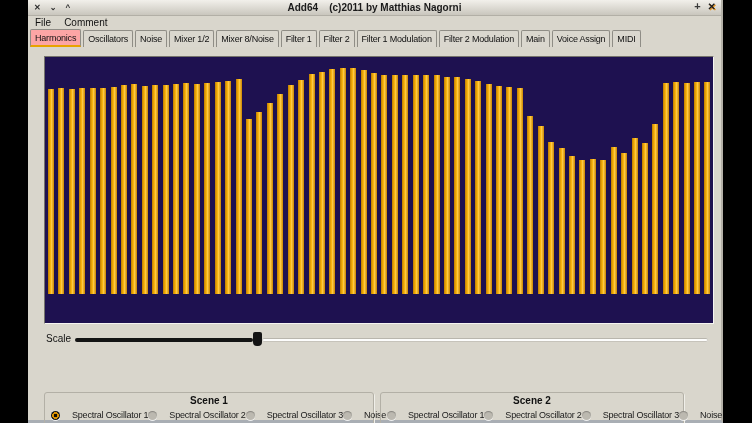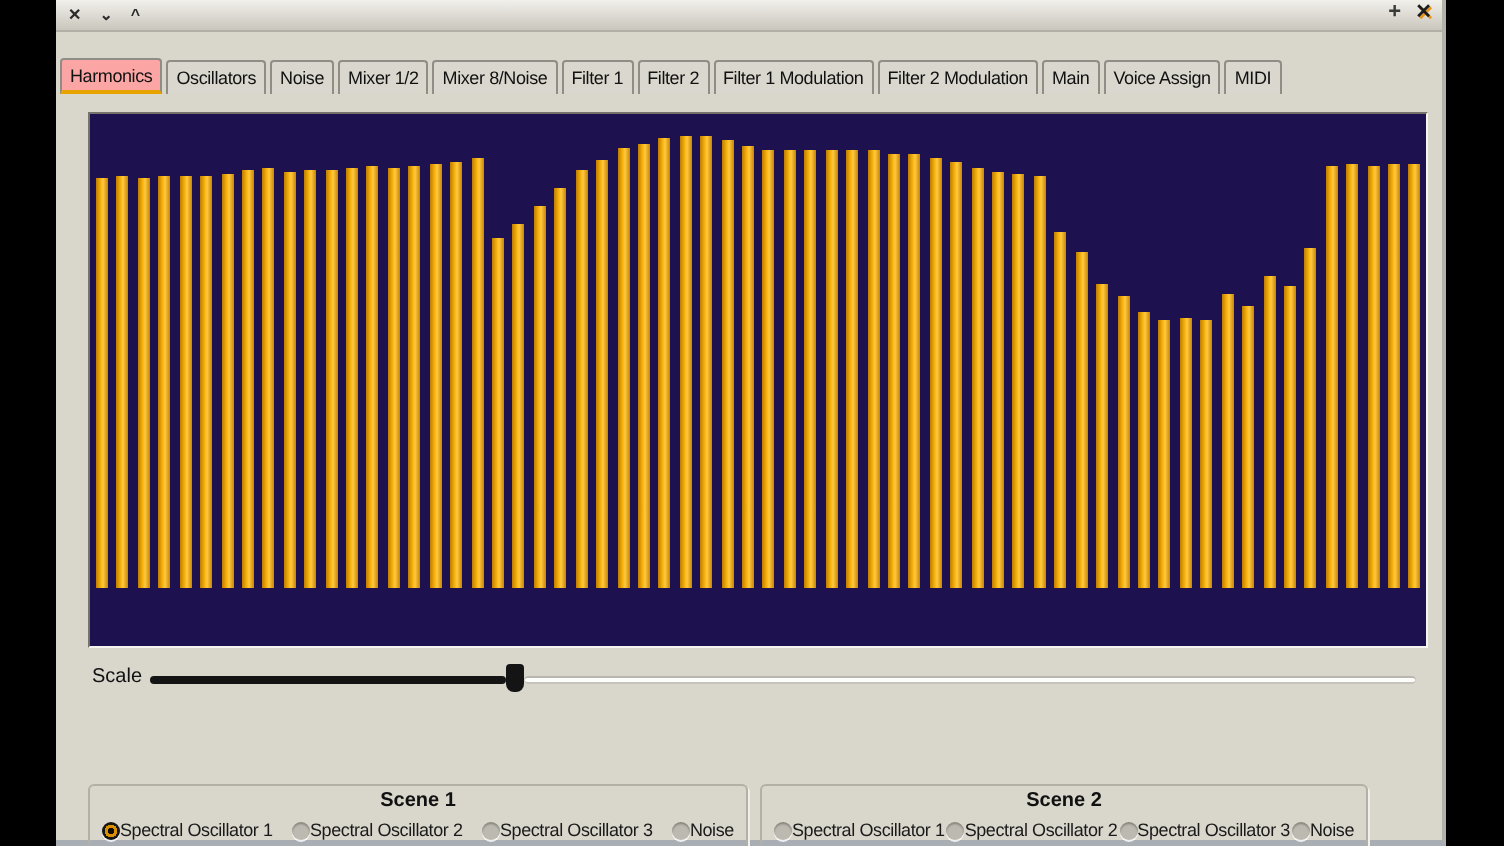--- a/index.html
+++ b/index.html
@@ -67,21 +67,21 @@
   
   .scene-box{
     position:absolute;top:392px;height:40px;box-sizing:border-box;
     border:1px solid #b3b0a6;border-radius:3px;
     box-shadow:1px 1px 0 #f0efe9;
   }
   .scene-1{left:16px;width:330px;}
   .scene-2{left:352px;width:304px;}
   .scene-title{font-size:10px;font-weight:bold;text-align:center;color:#111;margin-top:2px;}
   .radio-row{display:flex;justify-content:space-between;align-items:center;padding:4px 6px 0 6px;}
-  .radio-item{display:flex;align-items:center;gap:0;}
+  .radio-item{display:flex;align-items:center;gap:12px;}
   .radio-dot{
     width:9px;height:9px;border-radius:50%;background:#bcb9b0;flex:none;
     box-shadow:inset 0 1px 1px rgba(0,0,0,0.28), 0 1px 0 rgba(255,255,255,0.8);
   }
   .radio-dot.on{
     background:radial-gradient(circle at 50% 50%, #120d00 0 1.5px, #d88f00 1.5px 3.2px, #161616 3.2px);
     box-shadow:0 1px 0 rgba(255,255,255,0.8);
   }
   .radio-label{font-size:9px;letter-spacing:-0.2px;color:#1a1a1a;white-space:nowrap;}
 </style>
@@ -89,26 +89,31 @@
 <body>
 
 <div class="window">
 
   <div class="titlebar">
     <div class="tb-left">
       <span class="tb-btn">✕</span>
       <span class="tb-btn">⌄</span>
       <span class="tb-btn">^</span>
     </div>
+    <span class="tb-title">Add64    (c)2011 by Matthias Nagorni</span>
     <div class="tb-right">
       <span class="tb-plus">+</span>
       <span class="tb-close">✕</span>
     </div>
   </div>
 
+  <div class="menubar">
+    <span>File</span>
+    <span>Comment</span>
+  </div>
 
   <div class="tabrow tabrow1">
       <div class="tab active">Harmonics</div>
       <div class="tab">Oscillators</div>
       <div class="tab">Noise</div>
       <div class="tab">Mixer 1/2</div>
       <div class="tab">Mixer 8/Noise</div>
       <div class="tab">Filter 1</div>
       <div class="tab">Filter 2</div>
       <div class="tab">Filter 1 Modulation</div>

